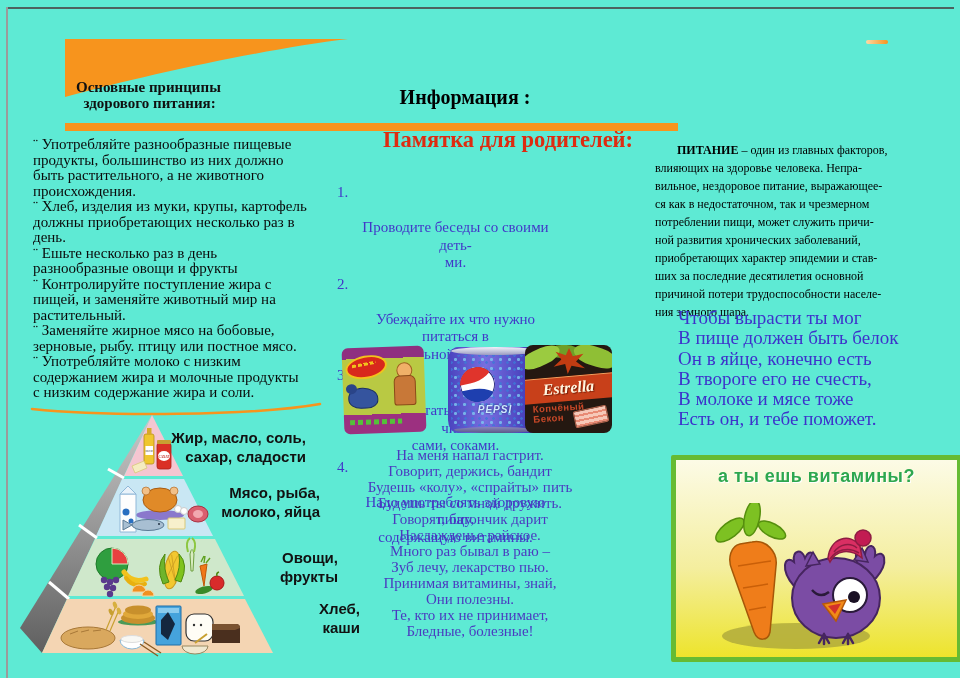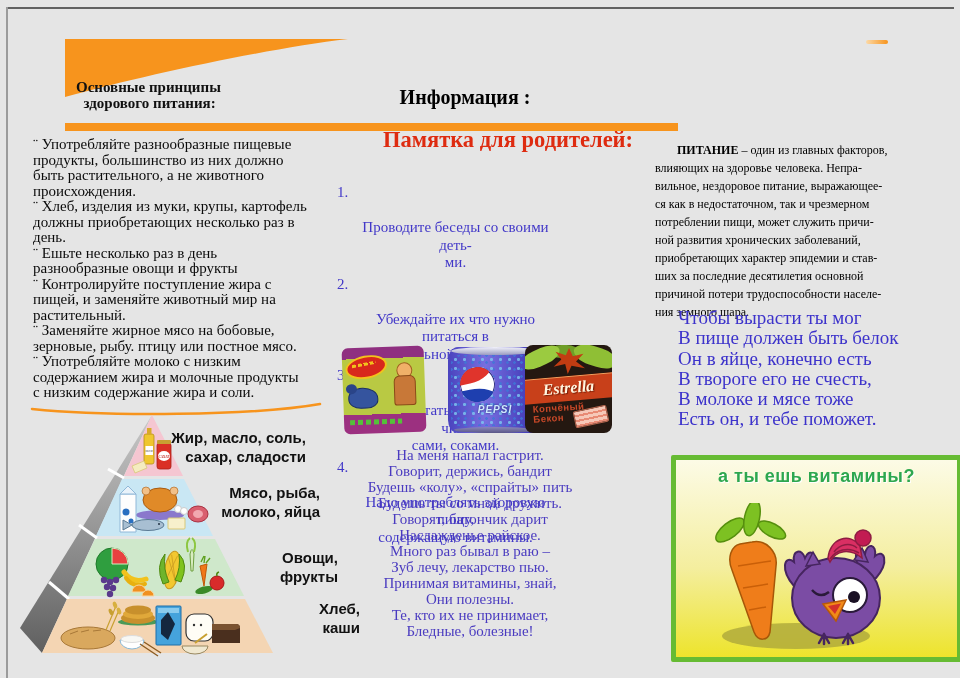--- a/index.html
+++ b/index.html
@@ -1,16 +1,16 @@
 <!DOCTYPE html>
 <html><head>
 <meta charset="utf-8">
 <style>
   html,body{margin:0;padding:0;background:#fff;}
-  .page{position:relative;width:960px;height:678px;background:#e5e5e5;overflow:hidden;
+  .page{position:relative;width:960px;height:678px;background:#5eead4;overflow:hidden;
         font-family:"Liberation Serif",serif;color:#000;}
   .abs{position:absolute;}
   .pre{white-space:pre-line;}
 
   
   .edge-top{left:6px;top:7px;width:948px;height:2px;background:#4a4a4a;opacity:.85;}
   .edge-left{left:6px;top:7px;width:2px;height:671px;background:#9b9b9b;}
 
   
   .wedge{left:65px;top:39px;width:285px;height:60px;}

